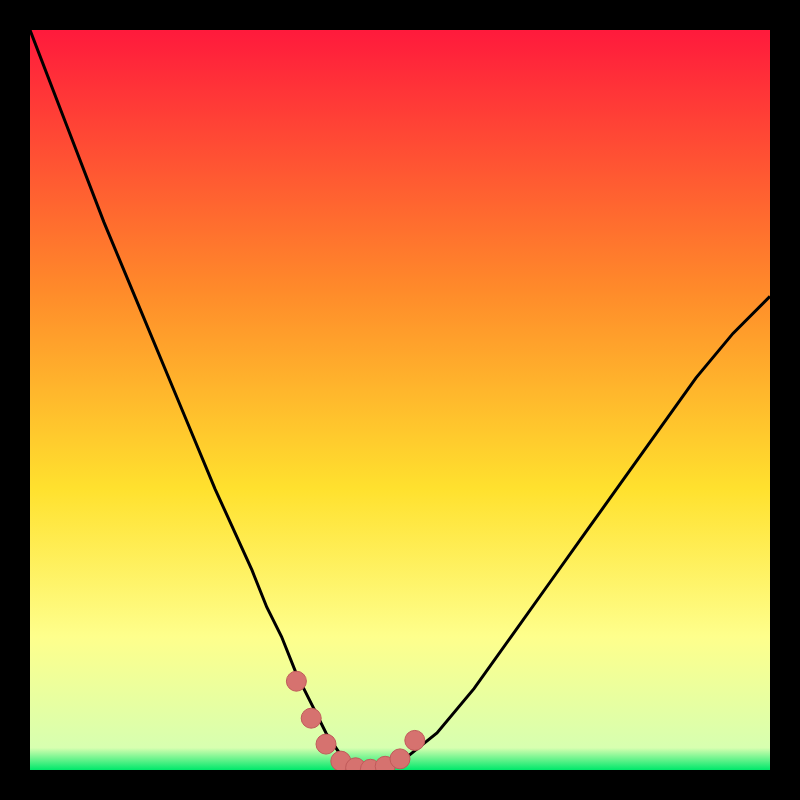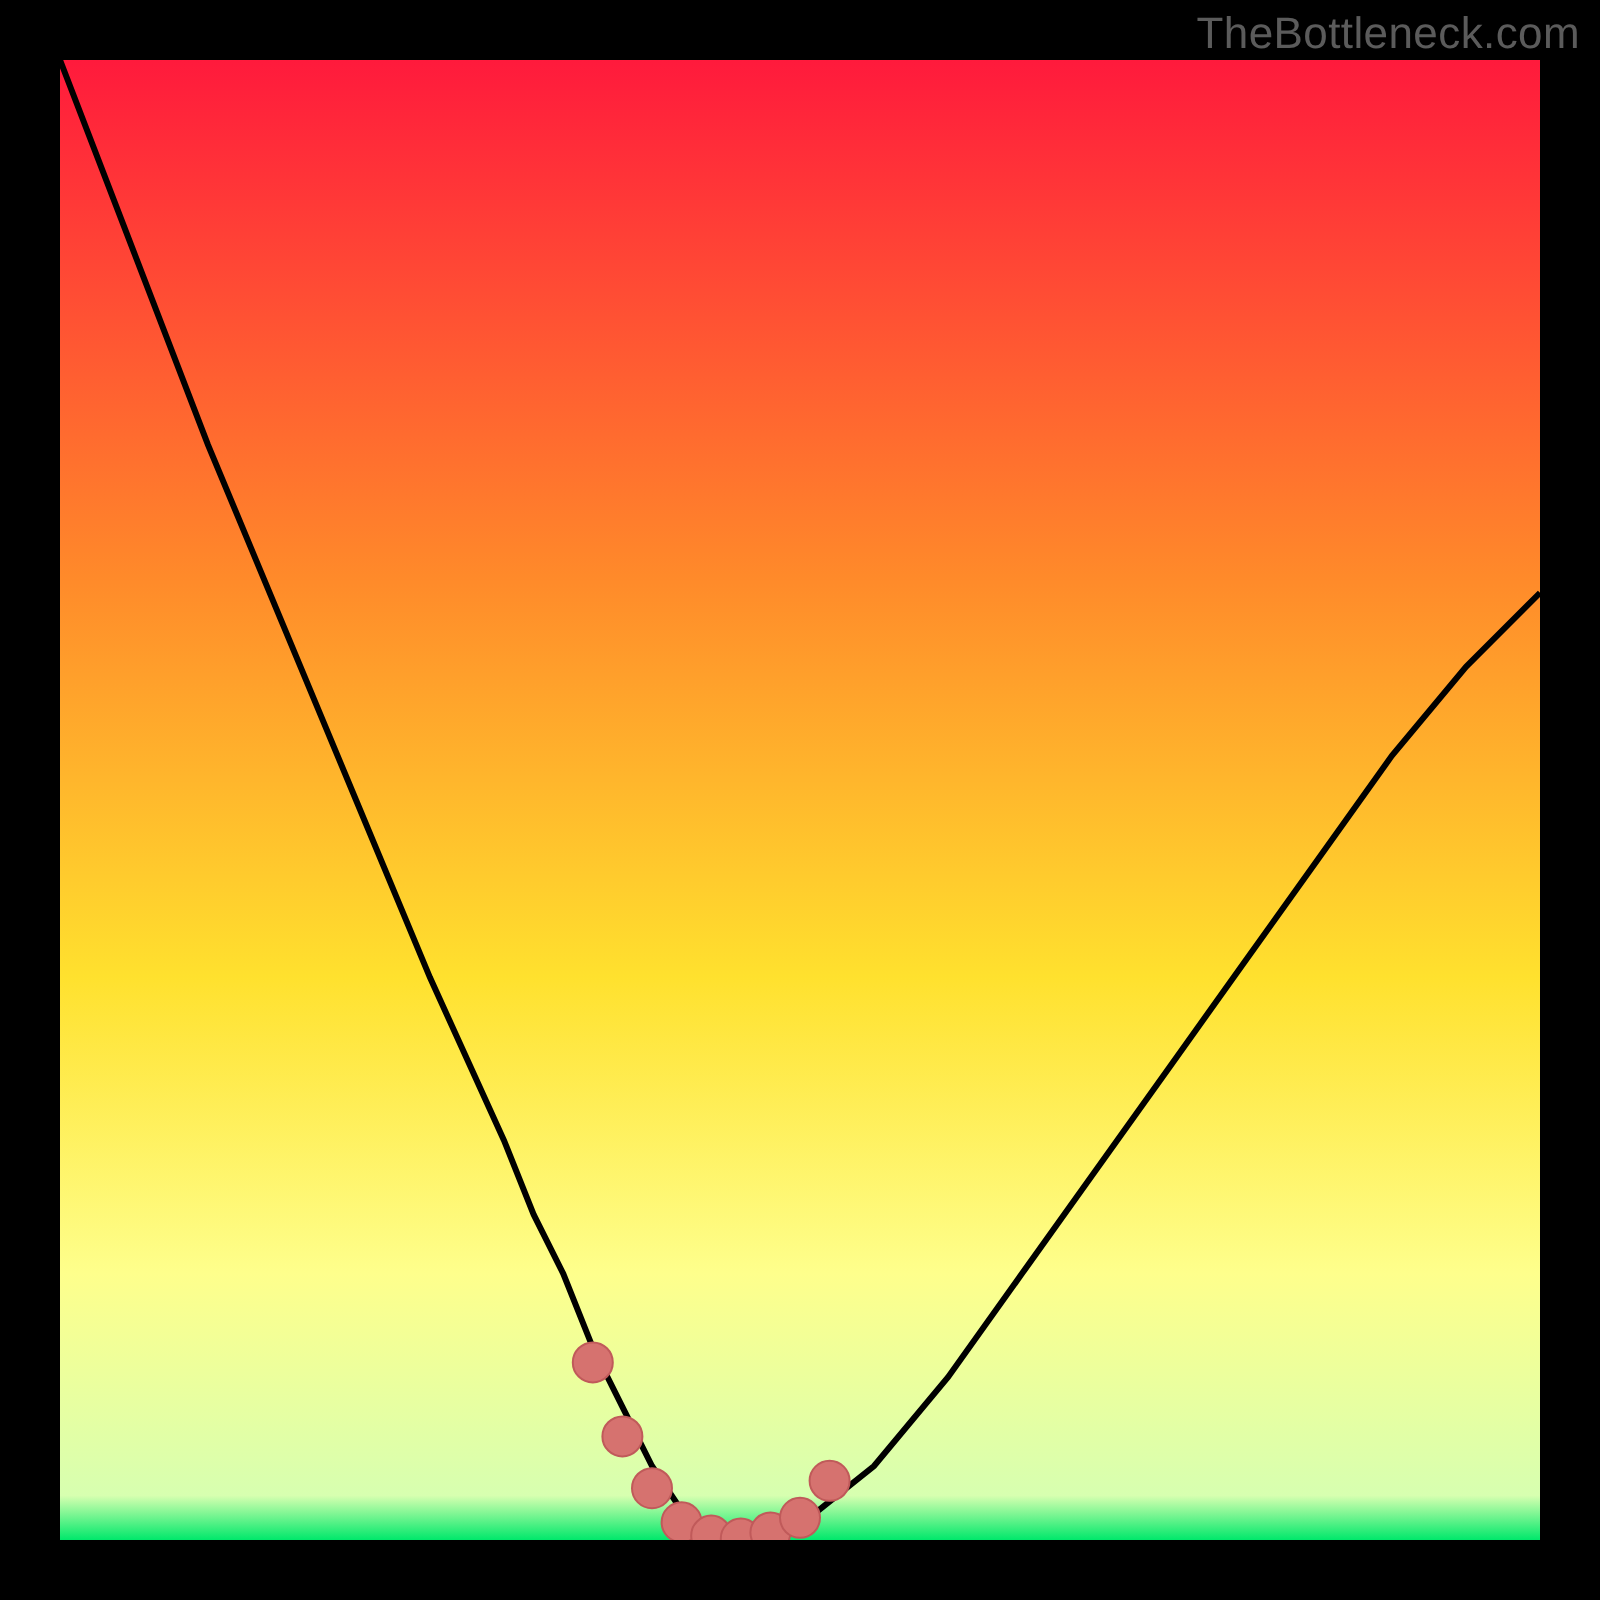--- a/index.html
+++ b/index.html
@@ -26,21 +26,20 @@
     font-weight: 500;
     color: #5b5b5b;
     letter-spacing: 0.2px;
   }
   svg { display: block; }
 </style>
 </head>
 <body>
 
 <div class="container">
-  <div class="watermark">TheBottleneck.com</div>
   <div class="plot-area">
     <svg id="chart-svg" width="740" height="740" viewBox="0 0 740 740">
       <defs>
         <linearGradient id="bg-grad" x1="0" y1="0" x2="0" y2="1">
             <stop offset="0%" stop-color="#ff1a3c"></stop>
             <stop offset="35%" stop-color="#ff8a2a"></stop>
             <stop offset="62%" stop-color="#ffe12e"></stop>
             <stop offset="82%" stop-color="#feff8c"></stop>
             <stop offset="97%" stop-color="#d7ffb0"></stop>
             <stop offset="100%" stop-color="#00e86b"></stop>

